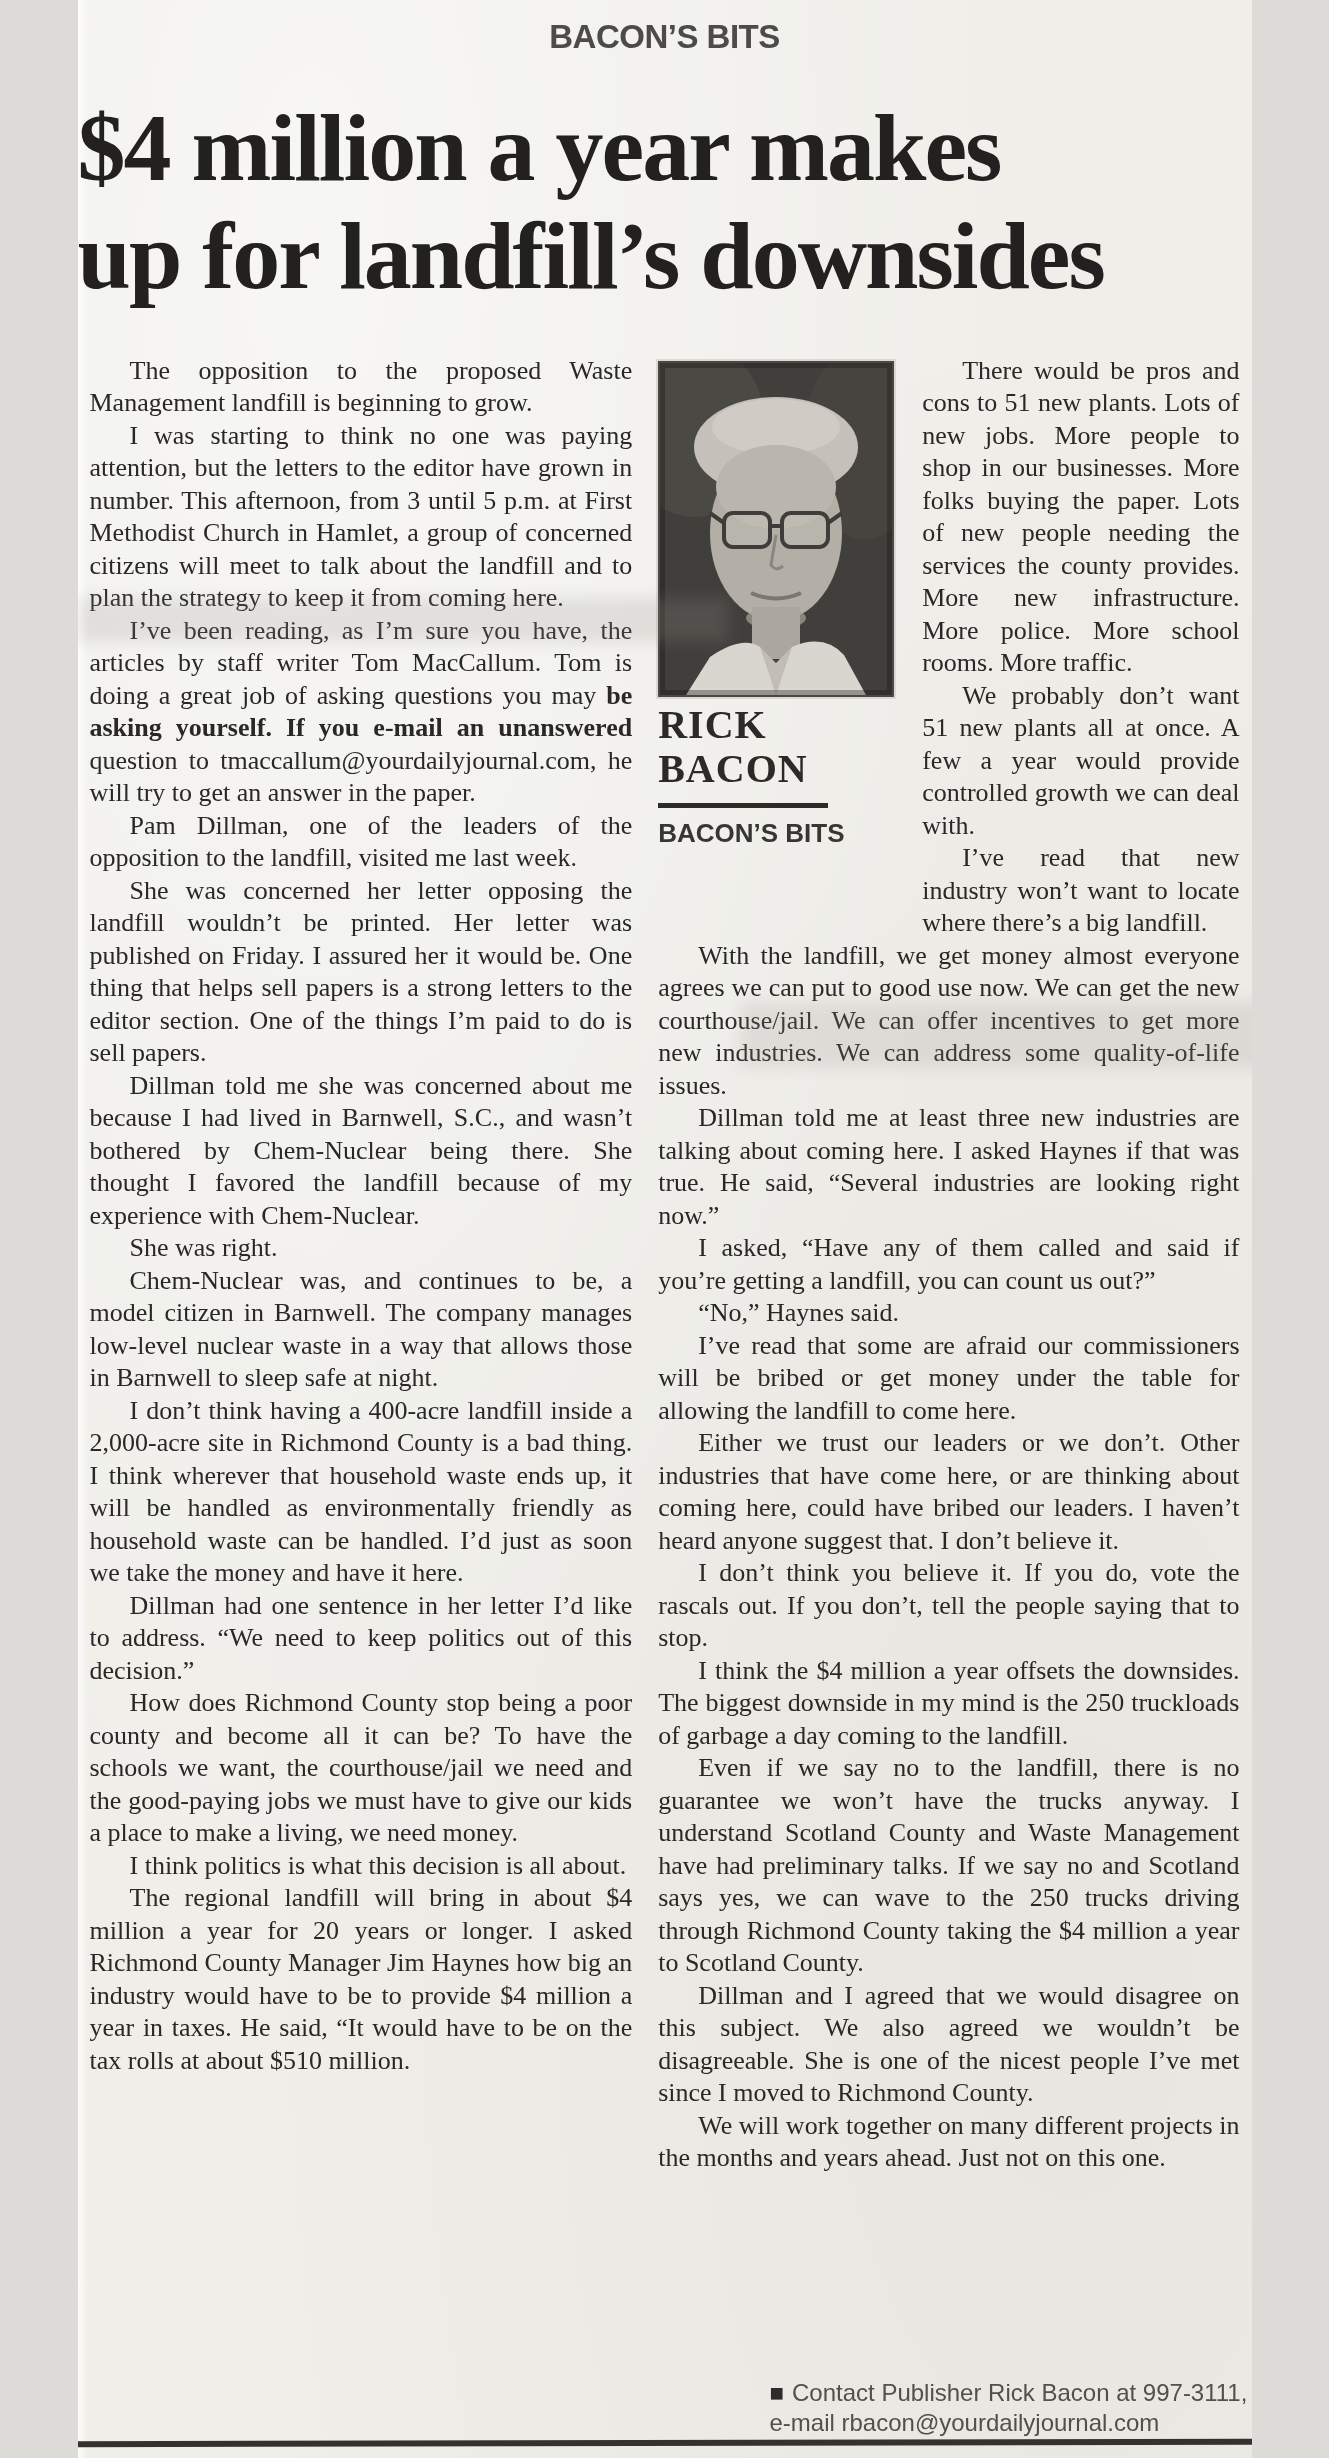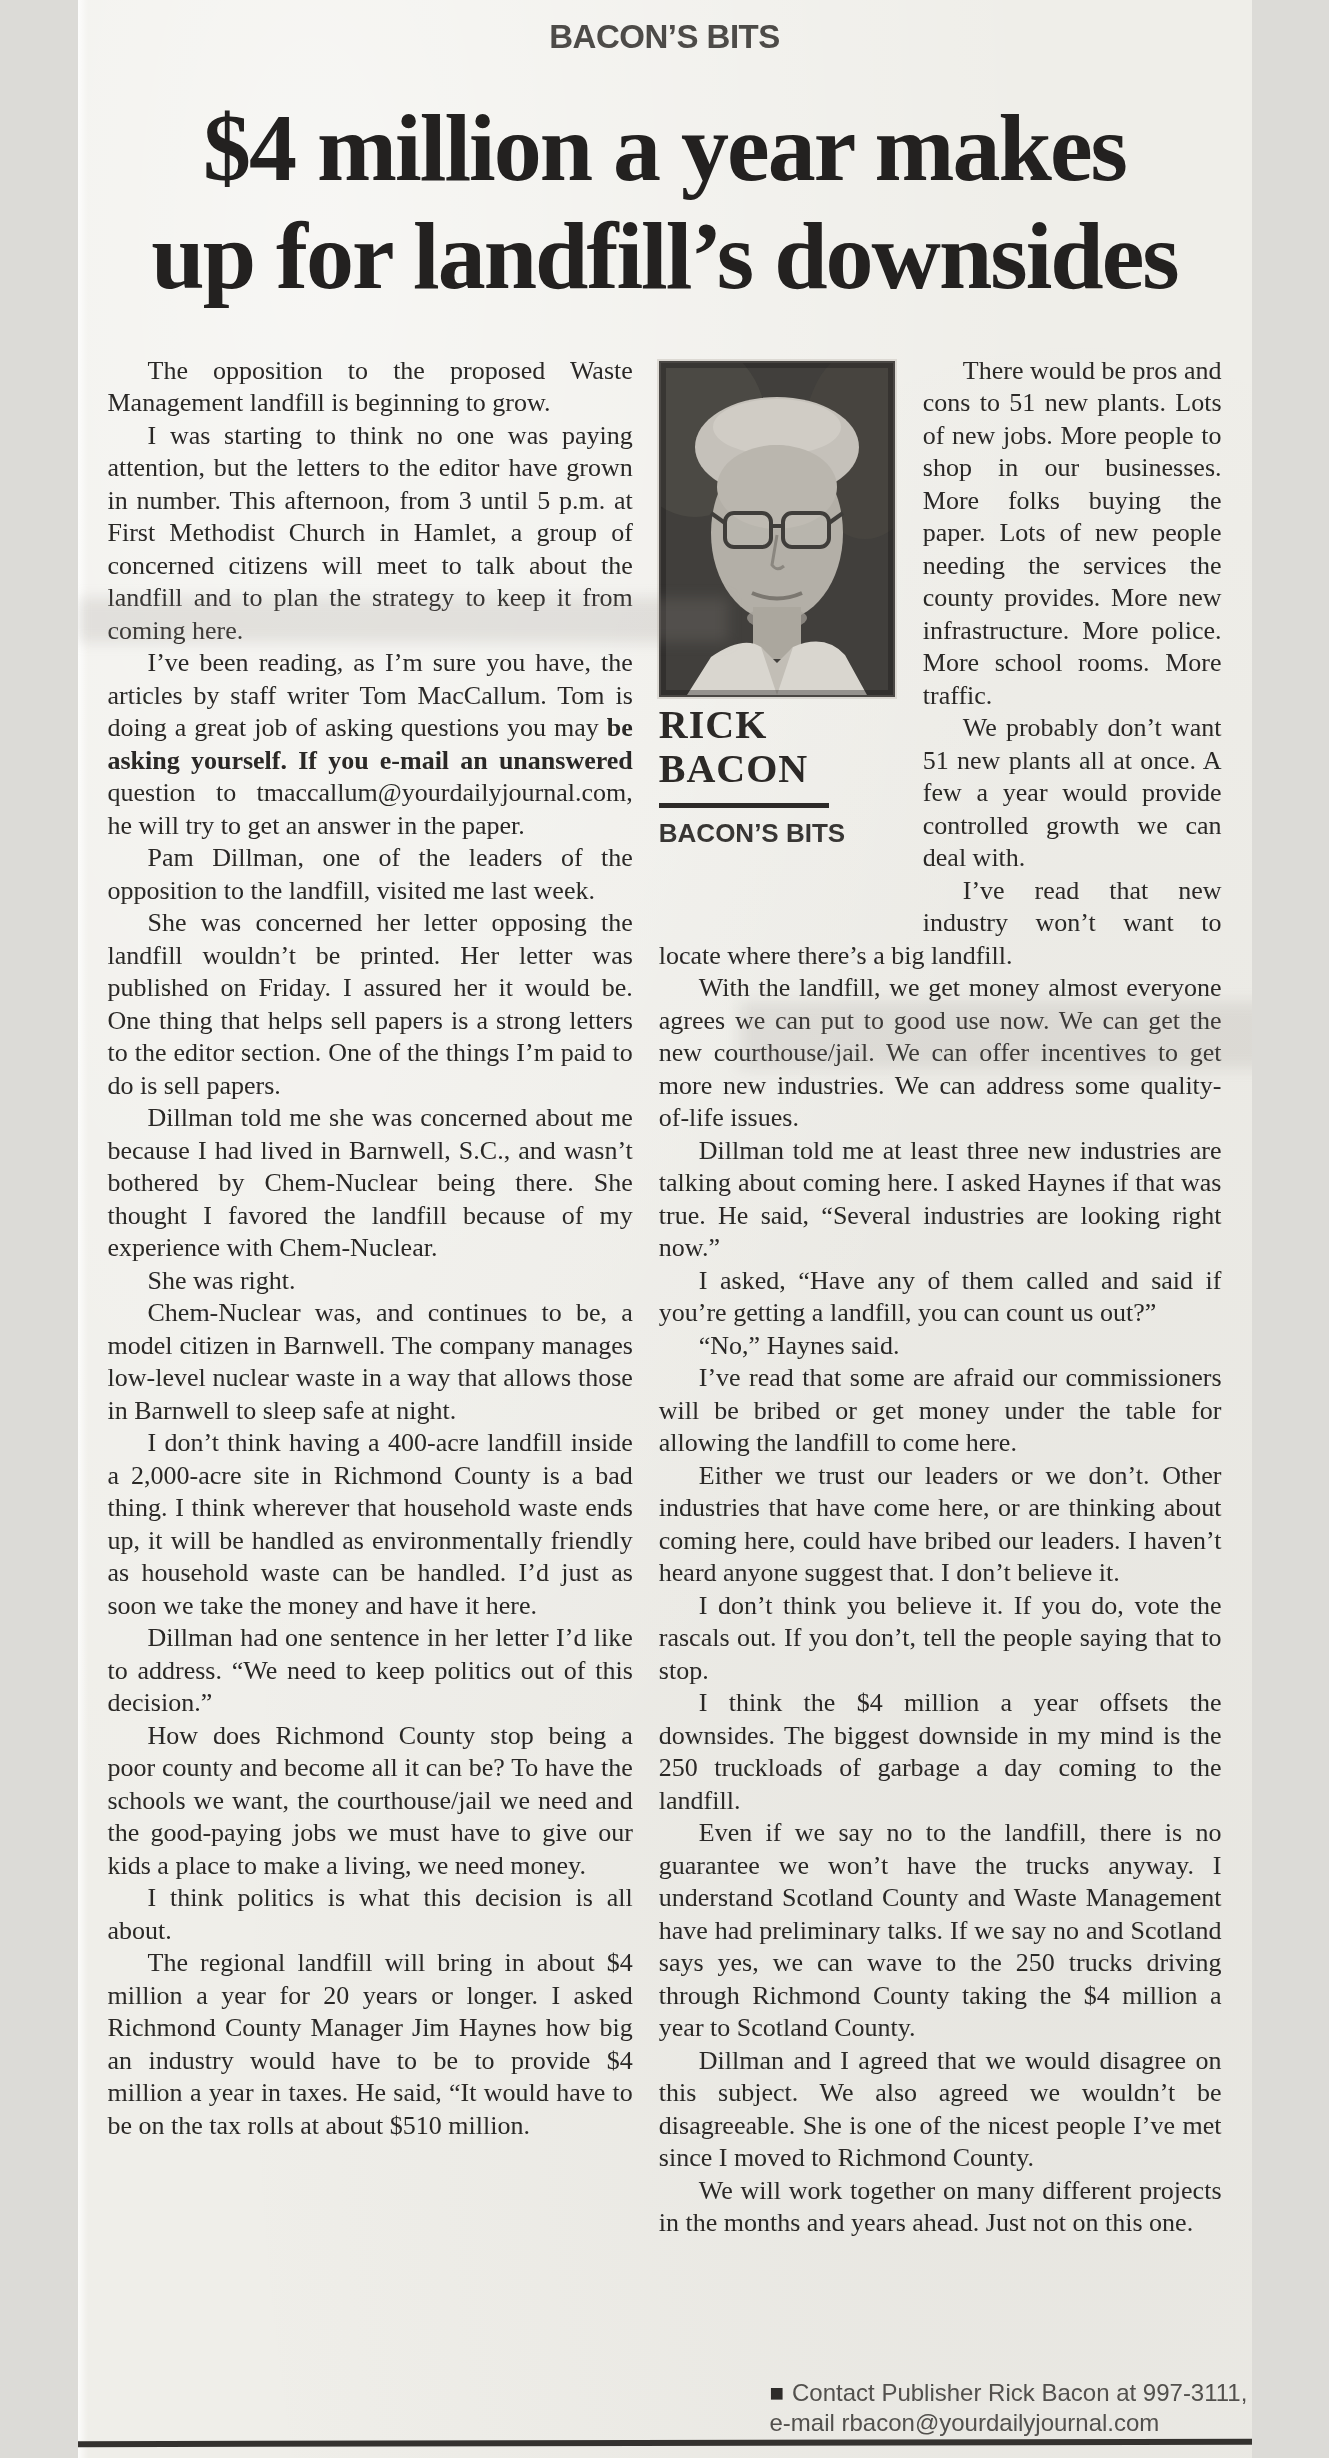--- a/index.html
+++ b/index.html
@@ -20,31 +20,30 @@
     padding-top:18px;
     text-align:center;
     font-family:"Liberation Sans", sans-serif;
     font-weight:bold;
     font-size:33px;
     color:#4d4b48;
     letter-spacing:-0.5px;
   }
   .headline{
     margin-top:38px;
-    text-align:center;
     font-weight:bold;
     font-size:96px;
     line-height:1.13;
     letter-spacing:-2px;
     color:#232120;
   }
   .columns{
     display:flex;
     gap:26px;
-    padding:0 30px;
+    padding:0 12px;
     margin-top:44px;
   }
   .col{
     font-size:26px;
     line-height:32.5px;
     text-align:justify;
     color:#2a2826;
   }
   .col-left{width:604px;}
   .col-right{width:647px;}

